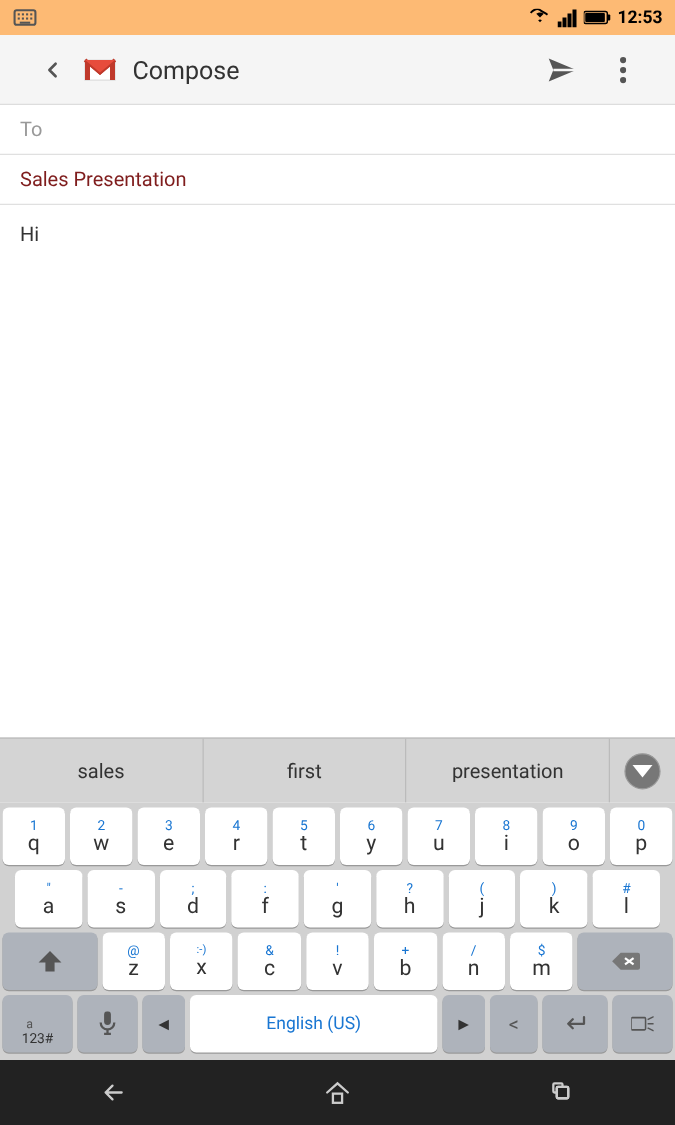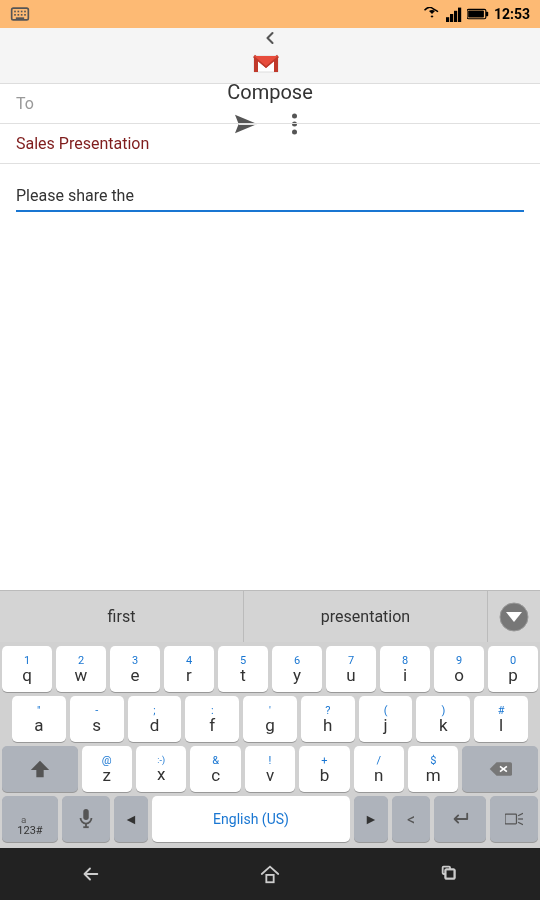--- a/index.html
+++ b/index.html
@@ -34,24 +34,23 @@
       font-weight: bold;
       color: #000;
     }
 
     
     .app-bar {
       height: 56px;
       background: #f5f5f5;
       display: flex;
       align-items: center;
-      padding: 0 8px;
+      padding: 0 22px;
       border-bottom: 1px solid #ddd;
       flex-shrink: 0;
-      flex-direction: column;
     }
     .app-bar-back {
       width: 32px;
       height: 32px;
       display: flex;
       align-items: center;
       justify-content: center;
       cursor: pointer;
     }
     .gmail-logo {
@@ -325,28 +324,27 @@
   <div class="field-row">
     <span class="field-label">To</span>
     <input class="field-input" type="text" value="" style="border: none; outline: none; font-size: 16px;">
   </div>
 
   <div class="subject-row">
     <span class="subject-text">Sales Presentation</span>
   </div>
 
   <div class="body-area">
+    <span class="body-line">Hi</span>
     <span class="body-line" style="display:block;margin-top:8px;"></span>
-    <div style="display:flex;align-items:flex-end;margin-top:0px;">
-      <span class="cursor-line" style="display:inline-block;width:100%;">Please share the</span>
-    </div>
   </div>
 </div>
 
 <div class="autocomplete-bar">
+  <div class="autocomplete-item">sales</div>
   <div class="autocomplete-item">first</div>
   <div class="autocomplete-item">presentation</div>
   <div class="autocomplete-arrow">
     <svg width="30" height="30" viewBox="0 0 30 30">
       <circle cx="15" cy="15" r="14" fill="#777" stroke="#999" stroke-width="1"></circle>
       <polygon points="15,20 7,10 23,10" fill="#fff"></polygon>
     </svg>
   </div>
 </div>
 

